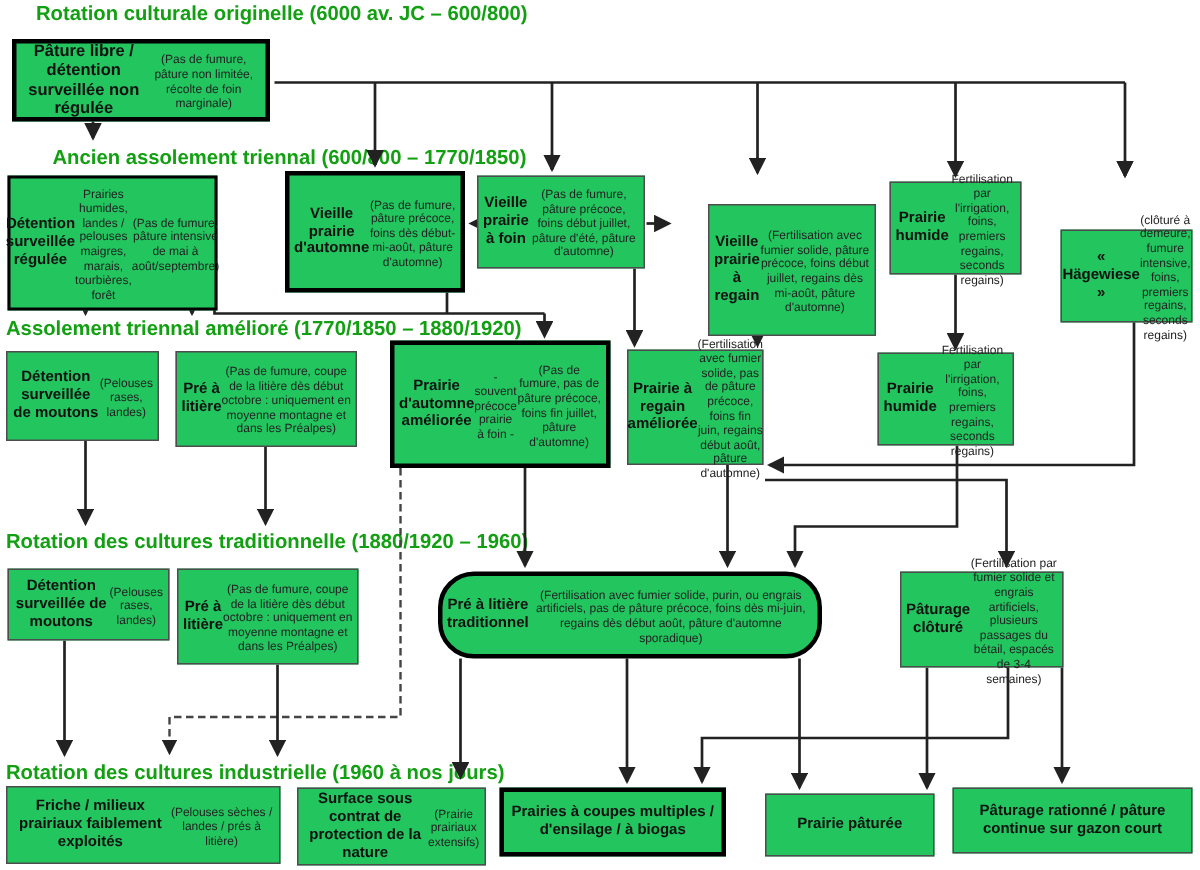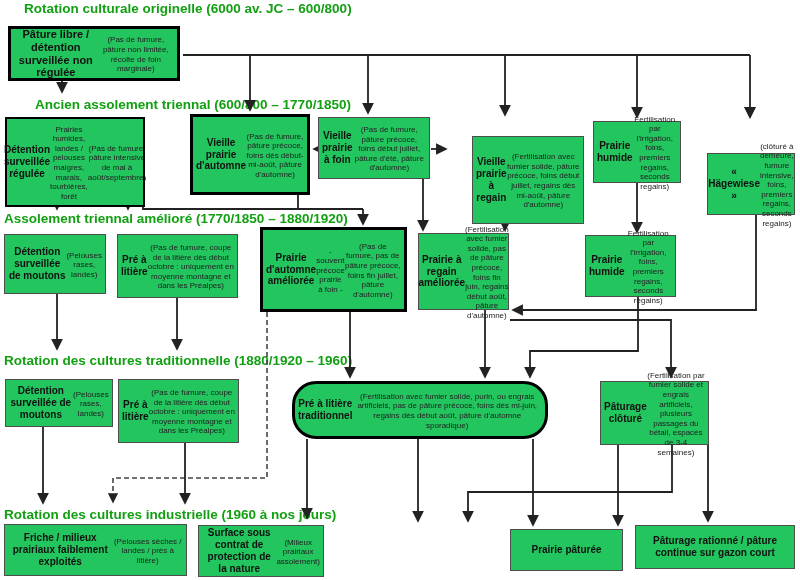--- a/index.html
+++ b/index.html
@@ -143,21 +143,24 @@
     <div class="bt">Pâturage clôturé</div>
     <div class="bs">(Fertilisation par fumier solide et engrais artificiels, plusieurs passages du bétail, espacés de 3-4 semaines)</div>
   </div>
 
   <div class="box" style="left:4px;top:524px;width:183px;height:52px;">
     <div class="bt">Friche / milieux prairiaux faiblement exploités</div>
     <div class="bs">(Pelouses sèches / landes / prés à litière)</div>
   </div>
   <div class="box" style="left:198px;top:525px;width:126px;height:52px;">
     <div class="bt">Surface sous contrat de protection de la nature</div>
-    <div class="bs">(Milieux prairiaux assolement)</div>
+    <div class="bs">(Prairie prairiaux extensifs)</div>
+  </div>
+  <div class="box thick" style="left:333px;top:525px;width:151px;height:46px;">
+    <div class="bt">Prairies à coupes multiples / d'ensilage / à biogas</div>
   </div>
   <div class="box" style="left:510px;top:529px;width:113px;height:42px;">
     <div class="bt">Prairie pâturée</div>
   </div>
   <div class="box" style="left:635px;top:525px;width:160px;height:44px;">
     <div class="bt">Pâturage rationné / pâture continue sur gazon court</div>
   </div>
 
 </div>
 

